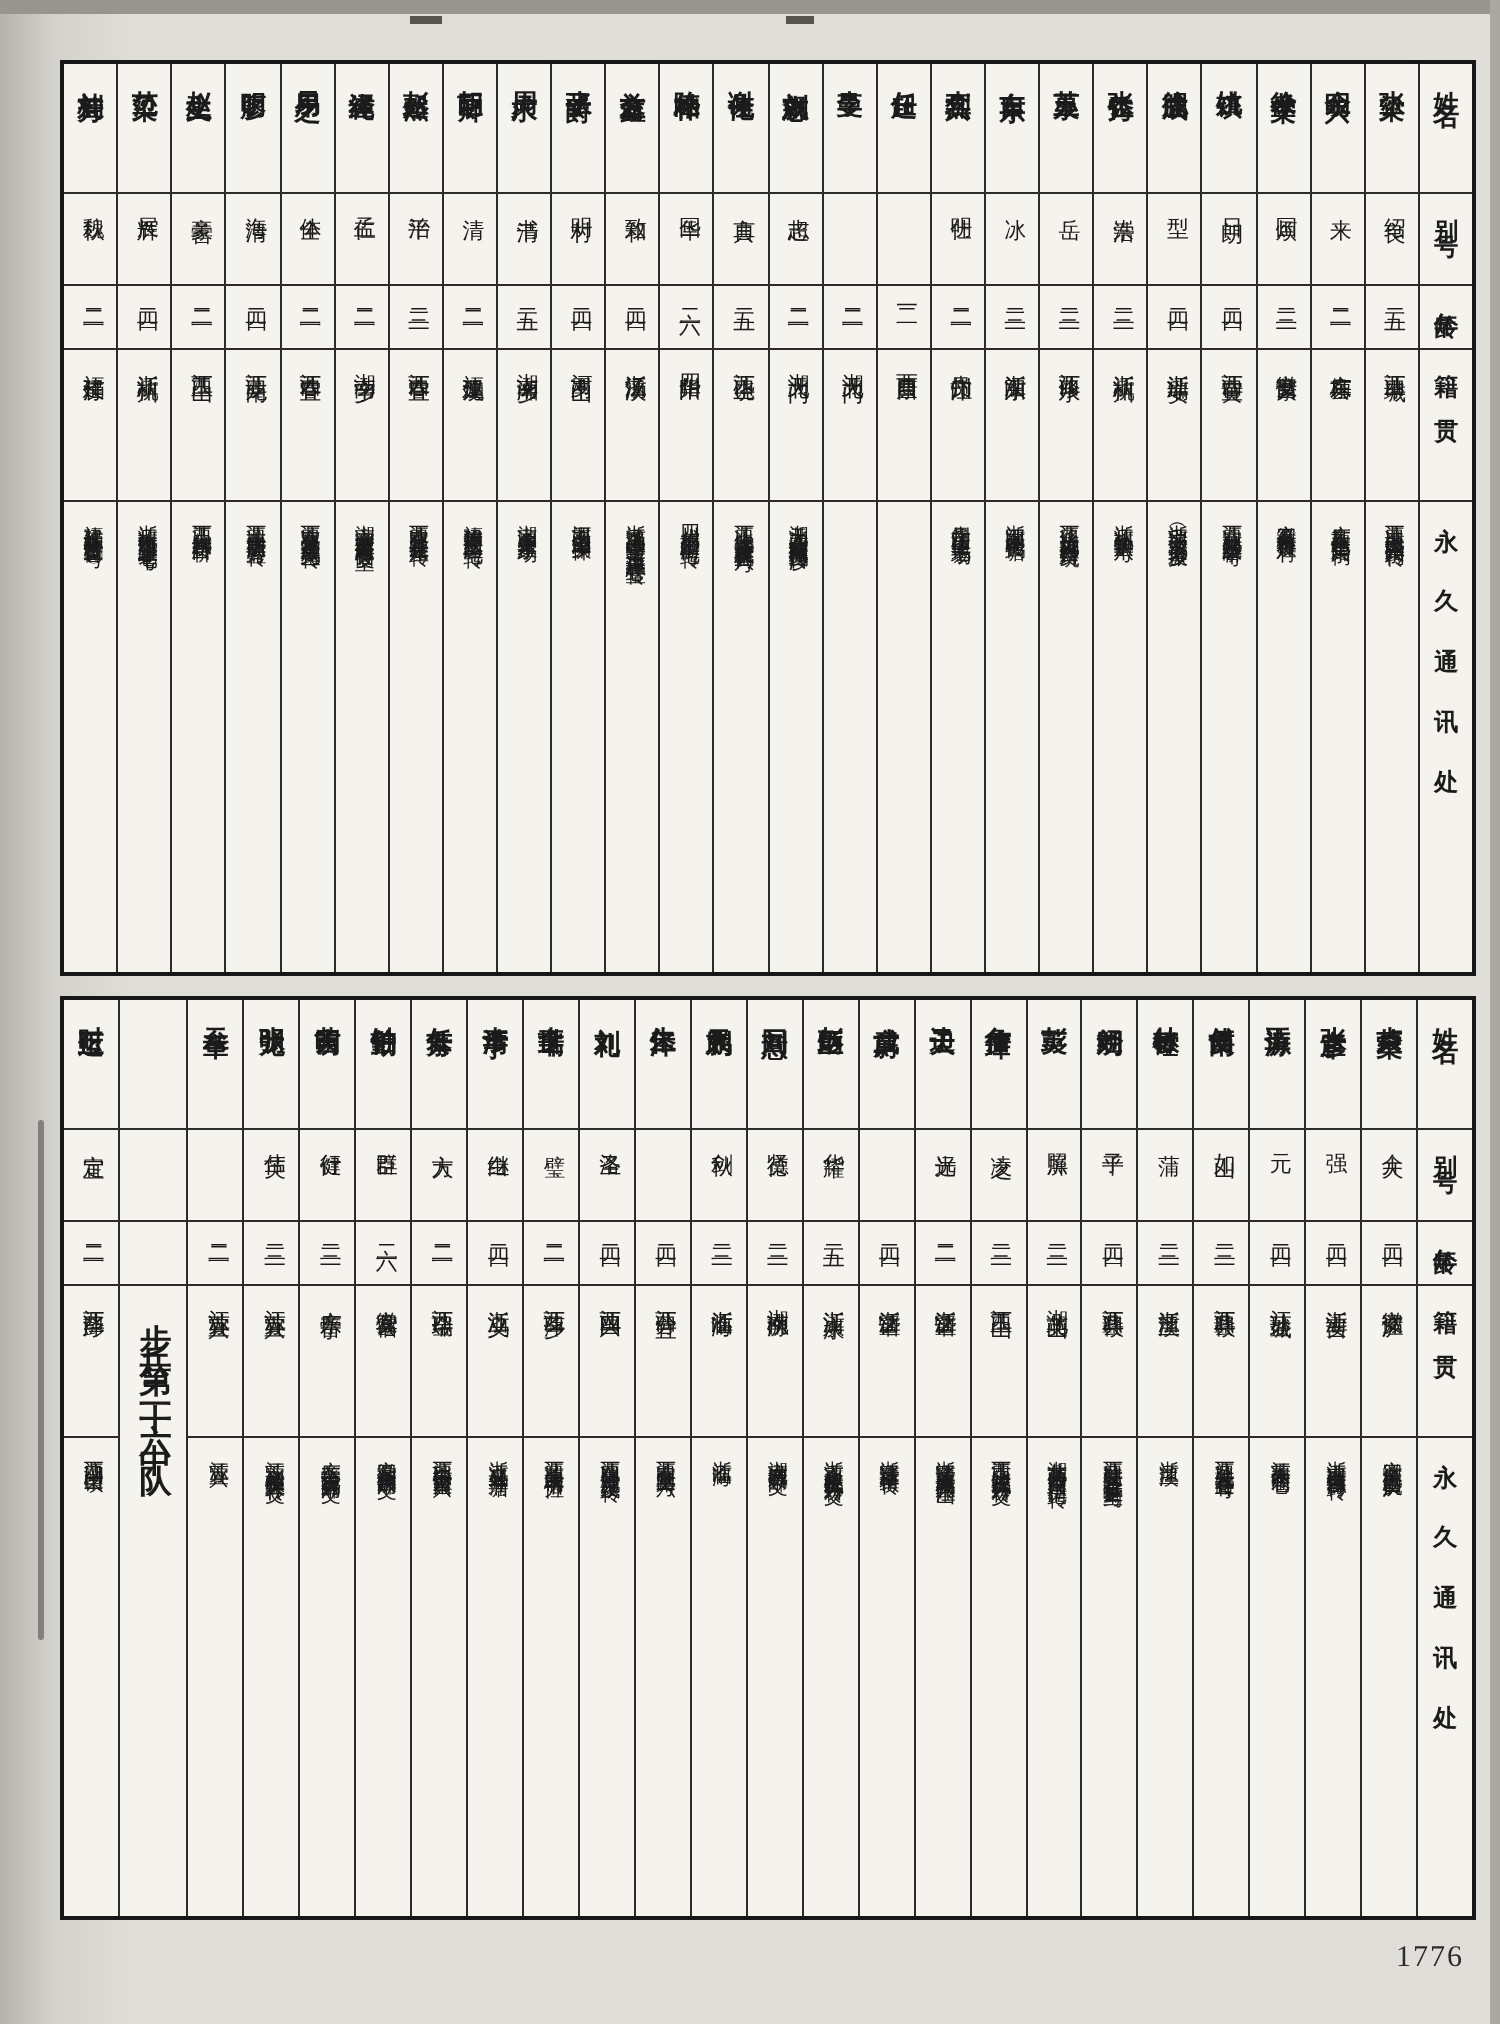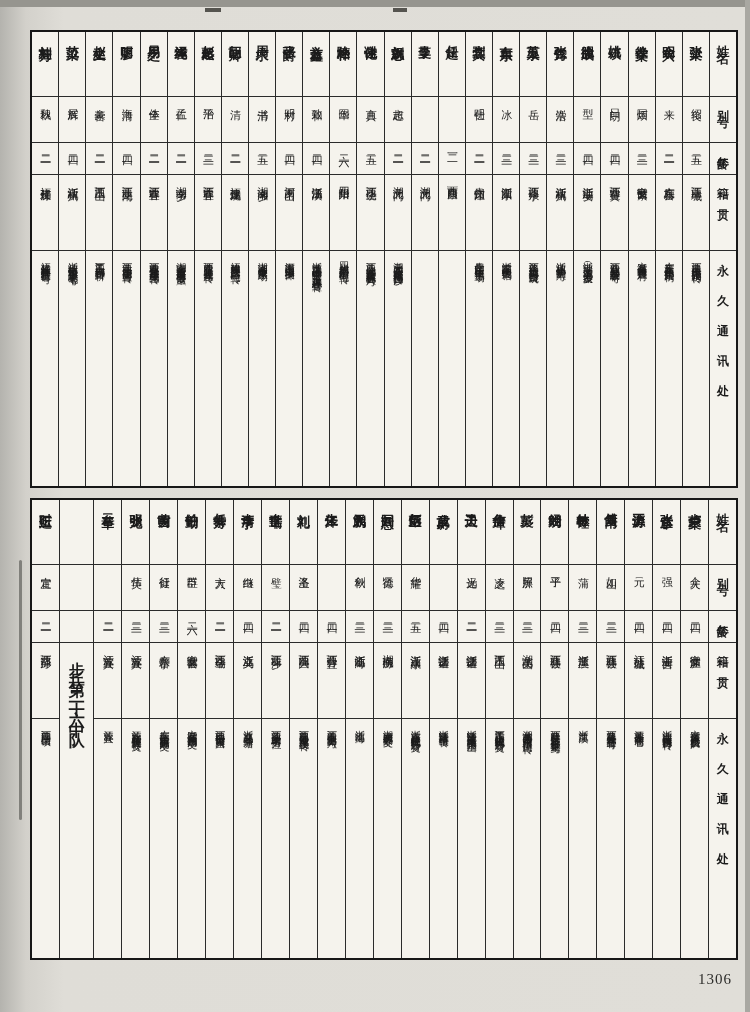--- a/index.html
+++ b/index.html
@@ -929,14 +929,14 @@
         </div>
         <div class="cell c-native">
           <span class="vt">江西彭泽</span>
         </div>
         <div class="cell c-addr">
           <span class="vt">江西湖口棠山镇</span>
         </div>
       </div>
     </div>
 
-  <div class="page-number">1306</div>
+  <div class="page-number">1776</div>
 </div>
 
 </body></html>

